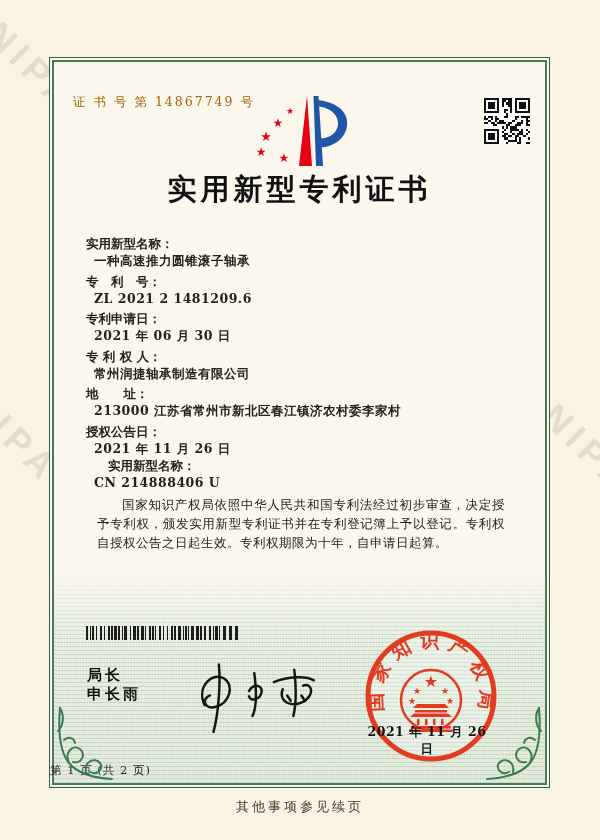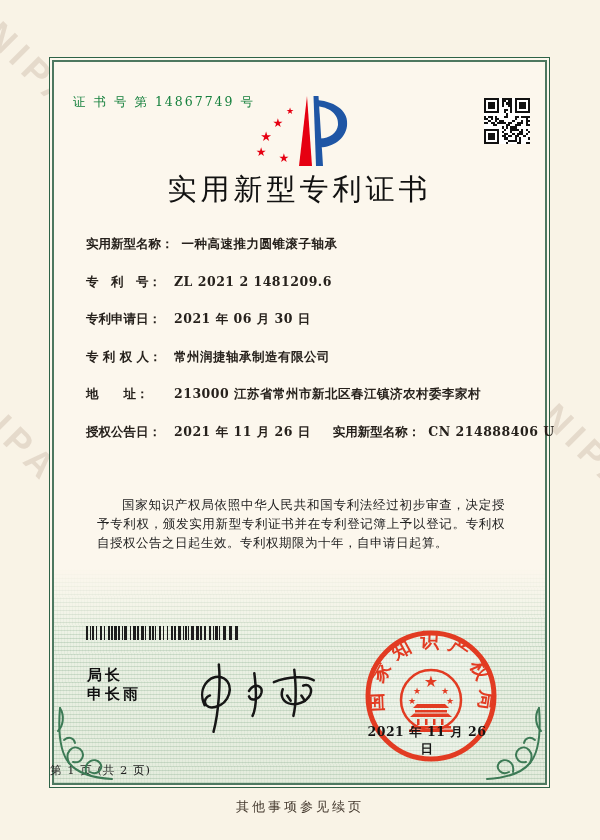--- a/index.html
+++ b/index.html
@@ -39,30 +39,30 @@
     background:
       repeating-linear-gradient(0deg, rgba(110,155,120,.25) 0 1px, rgba(255,255,255,0) 1px 4px),
       repeating-linear-gradient(88deg, rgba(140,175,145,.10) 0 1px, rgba(255,255,255,0) 1px 3px),
       linear-gradient(180deg,#eef3e7,#e4ecdd);
     -webkit-mask-image:linear-gradient(180deg,transparent 0,#000 70px);
     mask-image:linear-gradient(180deg,transparent 0,#000 70px);
     pointer-events:none;
   }
   .certno{
     position:absolute;left:23px;top:36px;font-size:12.5px;letter-spacing:2px;
-    color:#15803d;
+    color:#a16207;
   }
   .logo{position:absolute;left:206px;top:36px;width:96px;height:74px;}
   .qr{position:absolute;left:434px;top:40px;width:46px;height:46px;}
   .title{
     position:absolute;left:0;right:0;top:112px;text-align:center;
-    font-size:29px;font-weight:normal;letter-spacing:4px;color:#111;
+    font-size:29px;font-weight:bold;letter-spacing:4px;color:#111;
   }
   .fields{position:absolute;left:36px;top:178px;right:28px;}
-  .frow{height:37.5px;display:flex;align-items:flex-start;font-size:12.5px;font-weight:bold;color:var(--ink);}
+  .frow{height:37.5px;display:flex;align-items:flex-start;font-size:12.5px;font-weight:bold;color:var(--ink);flex-direction:column;}
   .flabel{display:inline-block;min-width:80px;white-space:nowrap;}
   .fvalue{margin-left:8px;letter-spacing:.5px;white-space:nowrap;}
   .paras{
     position:absolute;left:36px;top:426px;width:430px;
     font-size:12.5px;line-height:19px;text-align:justify;color:#222;
     letter-spacing:.5px;
   }
   .paras p{margin:11px;text-indent:2em;}
   .barcode{position:absolute;left:36px;top:568px;width:156px;height:14px;display:flex;align-items:stretch;}
   .barcode i{display:block;height:100%;background:#1c1c1c;}

